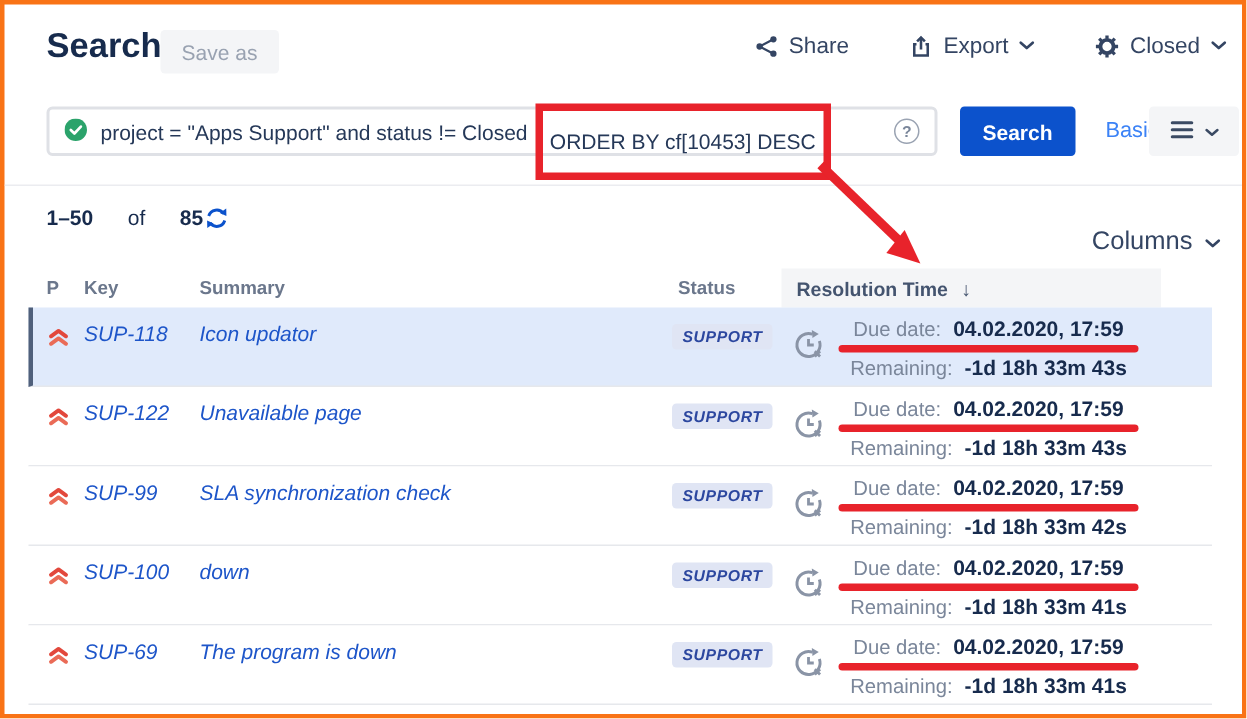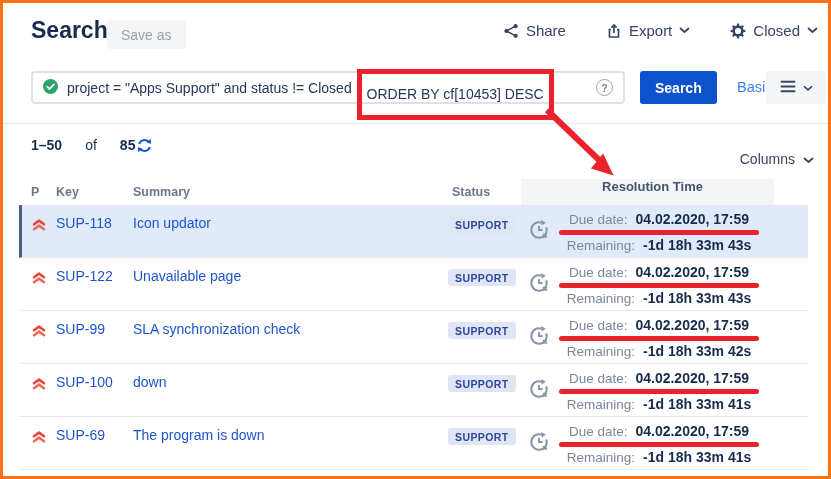--- a/index.html
+++ b/index.html
@@ -38,35 +38,35 @@
 
   .section-divider { position:absolute; left:0; top:120px; width:831px; height:1px; background:#EBECF0; }
 
   
   .results-bar { position:absolute; left:28px; top:134px; display:flex; align-items:center;
                  font-size:14px; color:#172B4D; }
   .results-bar b { font-weight:700; }
   .results-bar .of { margin:0 23px; font-weight:400; }
   .refresh { margin-left:2px; cursor:pointer; display:flex; }
   .columns-btn { position:absolute; right:14px; top:148px; display:flex; align-items:center; gap:8px;
-                 font-size:14px; color:#344563; cursor:pointer; }
+                 font-size:17px; color:#344563; cursor:pointer; }
 
   
   .grid-cols { display:grid; grid-template-columns:25px 77px 315px 73px 1fr; }
   .thead { position:absolute; left:16px; top:176px; width:789px; height:26px; padding-left:12px;
            align-items:center; }
   .th { font-size:12.5px; font-weight:700; color:#6B778C; }
   .th-res { height:26px; width:253px; background:#F4F5F7; display:flex; align-items:center; gap:9px;
-            padding-left:10px; font-size:13px; font-weight:700; color:#44546F; cursor:pointer;flex-direction:column; }
+            padding-left:10px; font-size:13px; font-weight:700; color:#44546F; cursor:pointer; }
   .sort-arrow { font-size:13px; font-weight:700; color:#44546F; }
 
   .tbody { position:absolute; left:16px; top:202px; width:789px; }
   .row { height:53px; padding-left:12px; border-bottom:1px solid #E6E8EC; background:#fff; }
   .row.selected { background:#E0EAFB; border-left:3px solid #50607B; padding-left:9px; }
-  .cell { padding-top:9px; }
+  .cell { padding-top:9px;font-style:italic; }
   .cell.pri svg { margin-top:3px; }
   .key-link, .sum-link { font-size:14px; color:#1D55C9; text-decoration:none; cursor:pointer; }
   .badge { display:inline-block; margin-top:2px; padding:3px 7px 2px; background:#E0E5F4; border-radius:3px;
            font-size:10.5px; font-weight:700; letter-spacing:.4px; color:#2C479F; }
   .res-cell { display:flex; padding-top:5px; }
   .sla-ic { flex:0 0 auto; margin:9px 9px 0 7px; }
   .res-lines { display:flex; flex-direction:column;align-items:center; }
   .res-line { display:flex; align-items:baseline; gap:8px; line-height:18px; white-space:nowrap; }
   .res-label { font-size:13.5px; color:#7A869A; }
   .res-value { font-size:14px; font-weight:700; color:#172B4D; }

